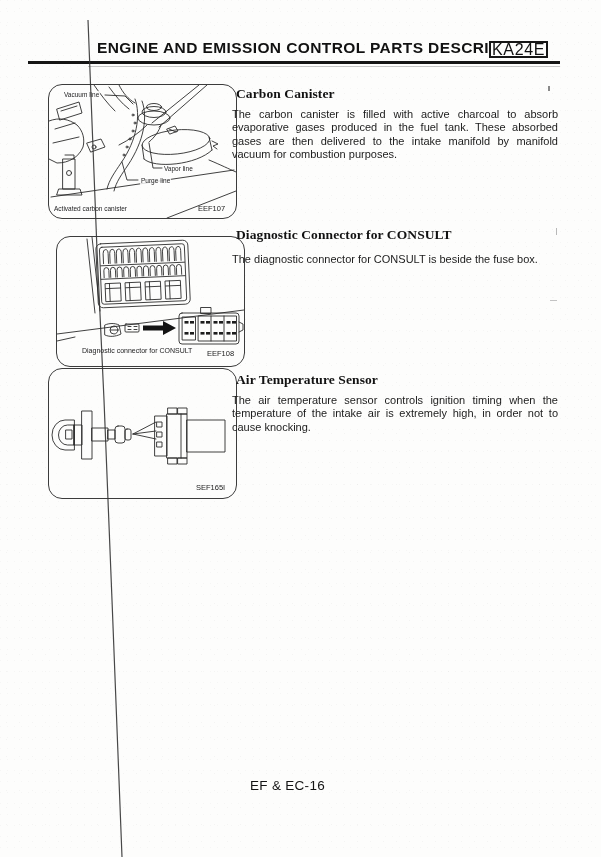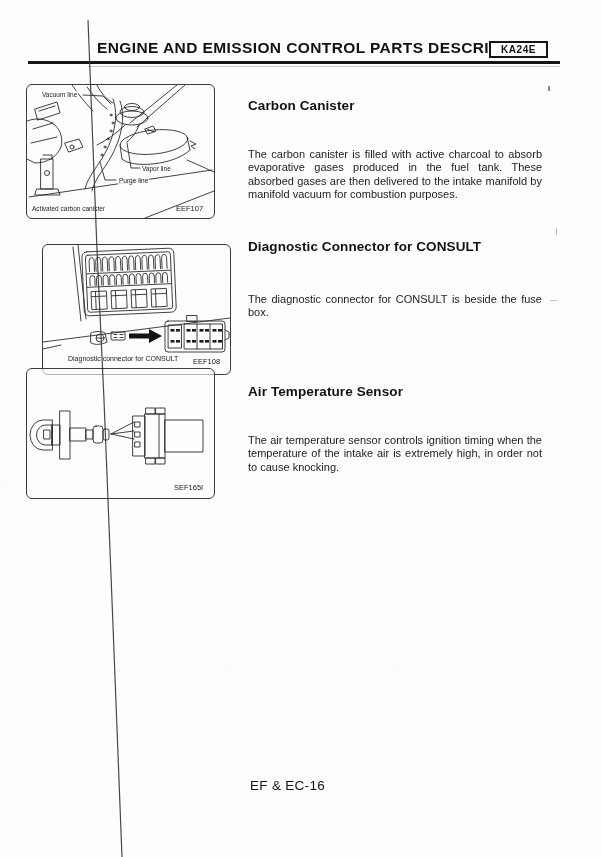--- a/index.html
+++ b/index.html
@@ -17,45 +17,45 @@
   }
   .abs{position:absolute;}
   
   .page-title{
     left:97px;top:39px;font-size:15.5px;font-weight:700;letter-spacing:0.4px;
     color:#111;white-space:nowrap;
   }
   .edition-badge{
     left:489px;top:41px;width:55px;height:13px;border:2px solid #161616;
     display:flex;align-items:center;justify-content:center;
-    font-size:10px;font-weight:700;letter-spacing:0.6px;color:#111;background:#fdfdfc;
+    font-size:16px;font-weight:400;letter-spacing:0.6px;color:#111;background:#fdfdfc;
   }
   .header-rule{left:28px;top:61px;width:532px;height:3px;background:#161616;}
   .header-rule-ghost{left:88px;top:66px;width:472px;height:1px;background:#999;opacity:0.55;}
   
   .figbox{
-    left:26px;width:187px;border:1px solid #3c3c3c;border-radius:6px;
+    left:48px;width:187px;border:1px solid #3c3c3c;border-radius:14px;
     background:rgba(253,253,252,0.6);
   }
   .figbox svg{position:absolute;left:0;top:0;}
   .figlabel{
     position:absolute;font-size:6.5px;color:#222;white-space:nowrap;
     background:rgba(253,253,252,0.82);padding:0 1px;line-height:8px;
   }
   .figcode{
     position:absolute;font-size:7.5px;color:#222;white-space:nowrap;line-height:9px;
   }
   
   .textcol{left:232px;width:326px;}
   .textcol h2{
-    margin:16px;font-size:13.5px;font-weight:700;color:#121212;line-height:16px;
-    letter-spacing:0.1px;white-space:nowrap;
+    margin:4px;font-size:13.5px;font-weight:700;color:#121212;line-height:16px;
+    letter-spacing:0.1px;white-space:nowrap;font-family:Liberation Serif, serif;
   }
   .textcol p{
-    margin:16px;font-size:11px;line-height:13.4px;text-align:justify;color:#1c1c1c;
+    margin:0;font-size:11px;line-height:13.4px;text-align:justify;color:#1c1c1c;
   }
   .gap-s{height:2px;} .gap-m{height:6px;}
   
   .page-number{left:250px;top:778px;font-size:13.5px;font-weight:400;color:#141414;letter-spacing:0.3px;}
   .fold-overlay{left:0;top:0;pointer-events:none;}
   .speck{position:absolute;background:#8a8a8a;}
   svg *{vector-effect:non-scaling-stroke;}
 </style>
 </head>
 <body>
@@ -127,21 +127,21 @@
     <span class="figlabel" style="left:4px;top:120px;">Activated carbon canister</span>
     <span class="figcode" style="left:149px;top:119px;">EEF107</span>
   </figure>
 
   <div class="abs textcol" style="top:82px;">
     <h2>Carbon Canister</h2>
     <div class="gap-s"></div>
     <p>The carbon canister is filled with active charcoal to absorb evaporative gases produced in the fuel tank. These absorbed gases are then delivered to the intake manifold by manifold vacuum for combustion purposes.</p>
   </div>
 
-  <figure class="abs figbox" style="top:228px;height:129px;margin:16px;">
+  <figure class="abs figbox" style="top:228px;height:129px;margin:8px;">
     <svg width="187" height="129" viewBox="0 0 187 129" fill="none" stroke="#2b2b2b" stroke-width="0.9" stroke-linecap="round" stroke-linejoin="round">
       <defs>
         <path id="fz1" d="M0,14 V4 Q0,0 2.5,0 Q5,0 5,4 V14"></path>
         <path id="fz2" d="M0,10 V3 Q0,0 2.5,0 Q5,0 5,3 V10"></path>
       </defs>
 
       <path d="M30,2 L38,76"></path>
         <path d="M35,0 L43,74"></path>
 
       <g transform="rotate(-2.5 86 36)">

